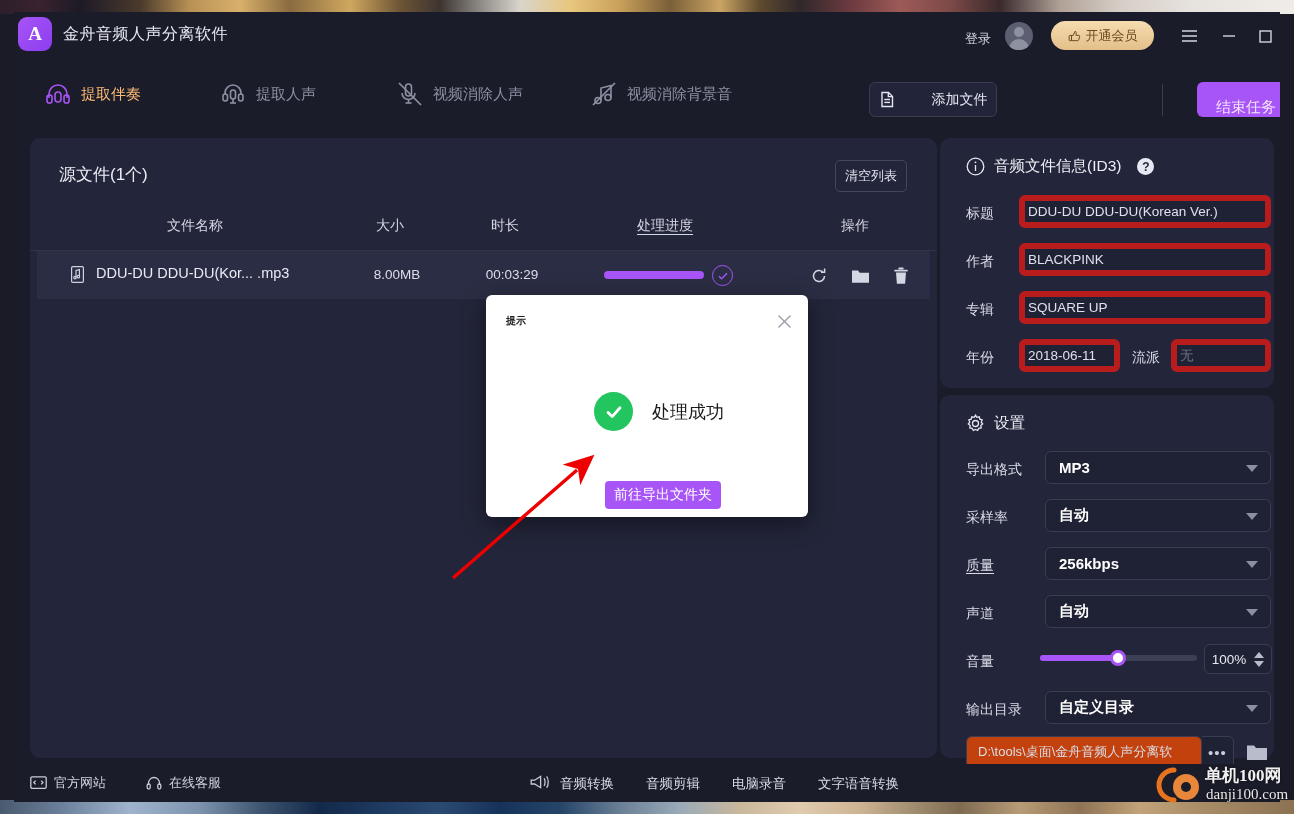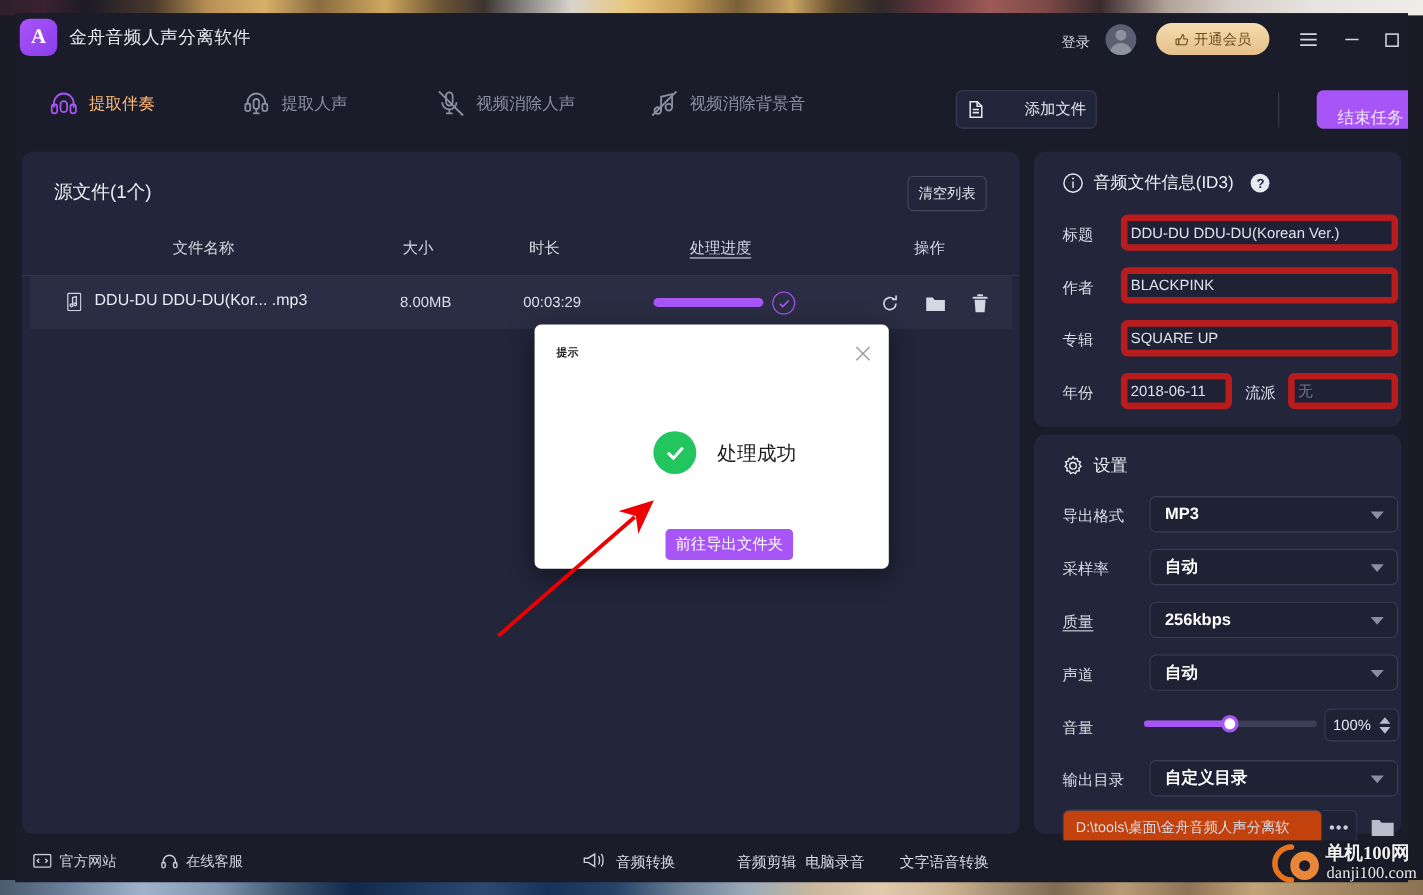--- a/index.html
+++ b/index.html
@@ -132,21 +132,21 @@
     position: absolute; left: 1159px; top: 70px; width: 98px; height: 35px;
     border-radius: 6px; background: #a855f7;
     display: flex; align-items: flex-end; justify-content: center;
     cursor: pointer;
     margin-left: 24px;
   }
   .end-task-btn .label { color: #f2e4ff; font-size: 15px; }
 
   
   .left-panel {
-    position: absolute; left: 6px; top: 126px;
+    position: absolute; left: 16px; top: 126px;
     width: 907px; height: 620px;
     background: #23253a; border-radius: 10px;
   }
   .src-title {
     position: absolute; left: 29px; top: 25px;
     font-size: 17px; color: #eceef6;
   }
   .clear-btn {
     position: absolute; left: 805px; top: 22px;
     width: 72px; height: 32px; border-radius: 5px;
@@ -631,21 +631,21 @@
     </div>
 
     <div class="bb-item" style="left:516px;">
       <svg width="20" height="17" viewBox="0 0 20 17" fill="none" stroke="#c9cbd9" stroke-width="1.3">
         <path d="M1.2 6.2h3.4l6-3.7v11.2l-6-3.7H1.2z"></path>
         <path d="M14 4.2c1.4 1.4 1.4 6.3 0 7.7"></path>
           <path d="M16.6 2.4c2.2 2.2 2.2 9.1 0 11.3"></path>
       </svg>
     </div>
     <div class="bb-link" style="left:546px;">音频转换</div>
-    <div class="bb-link" style="left:656px;">音频剪辑</div>
+    <div class="bb-link" style="left:632px;">音频剪辑</div>
     <div class="bb-link" style="left:718px;">电脑录音</div>
     <div class="bb-link" style="left:804px;">文字语音转换</div>
   </div>
 
   <div class="modal">
     <div class="modal-title">提示</div>
     <div class="modal-close">
       <svg width="15" height="15" viewBox="0 0 15 15" stroke="#9aa0a8" stroke-width="1.4">
         <line x1="1.5" y1="1.5" x2="13.5" y2="13.5"></line>
           <line x1="13.5" y1="1.5" x2="1.5" y2="13.5"></line>

